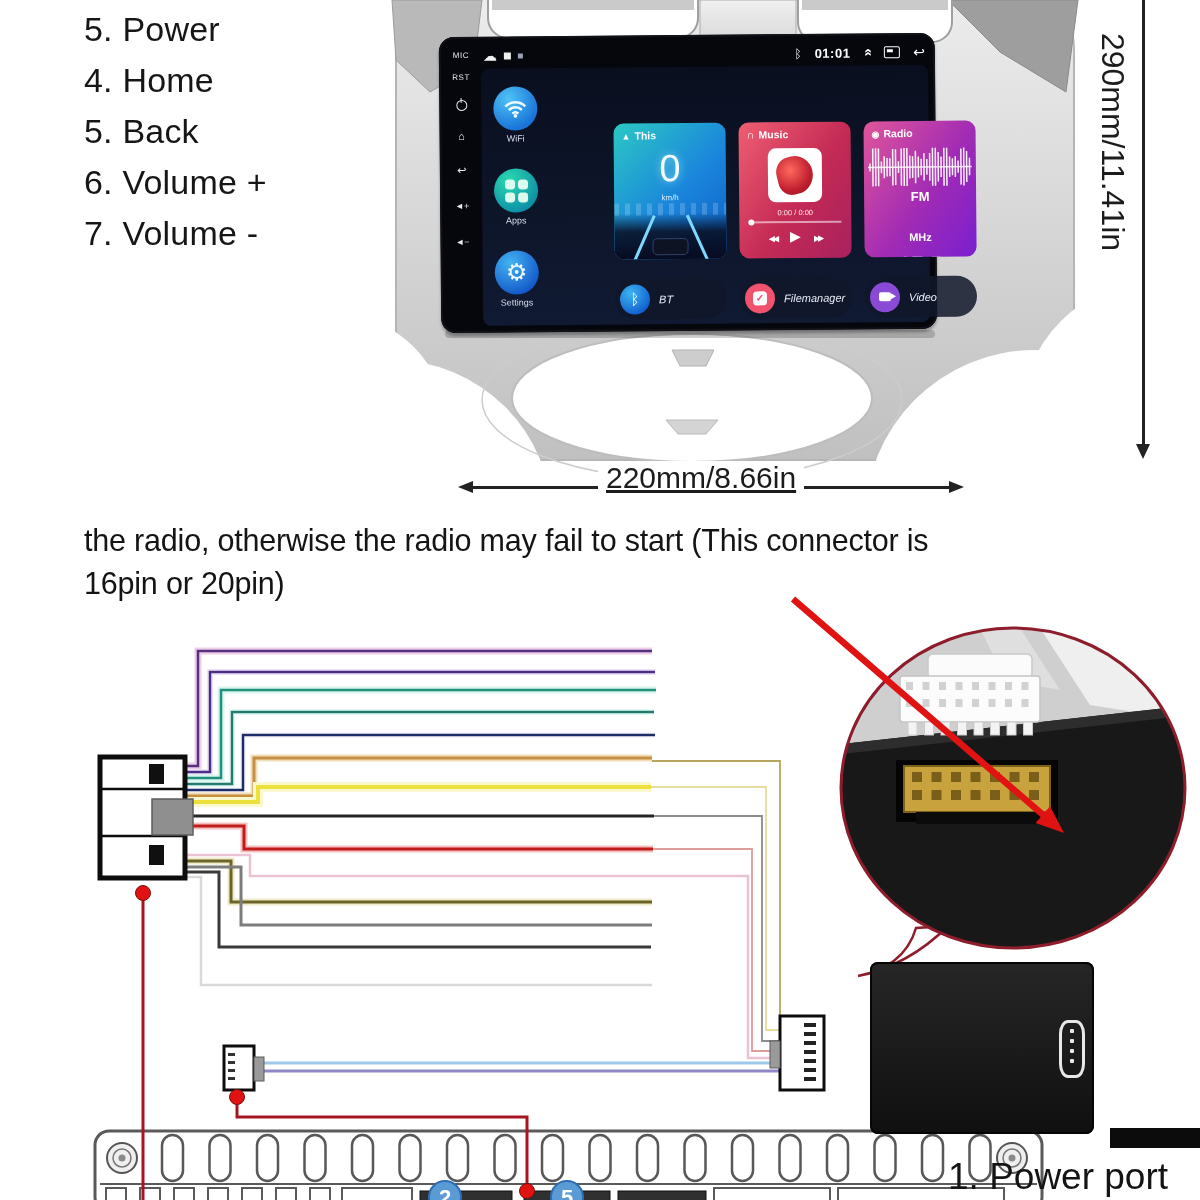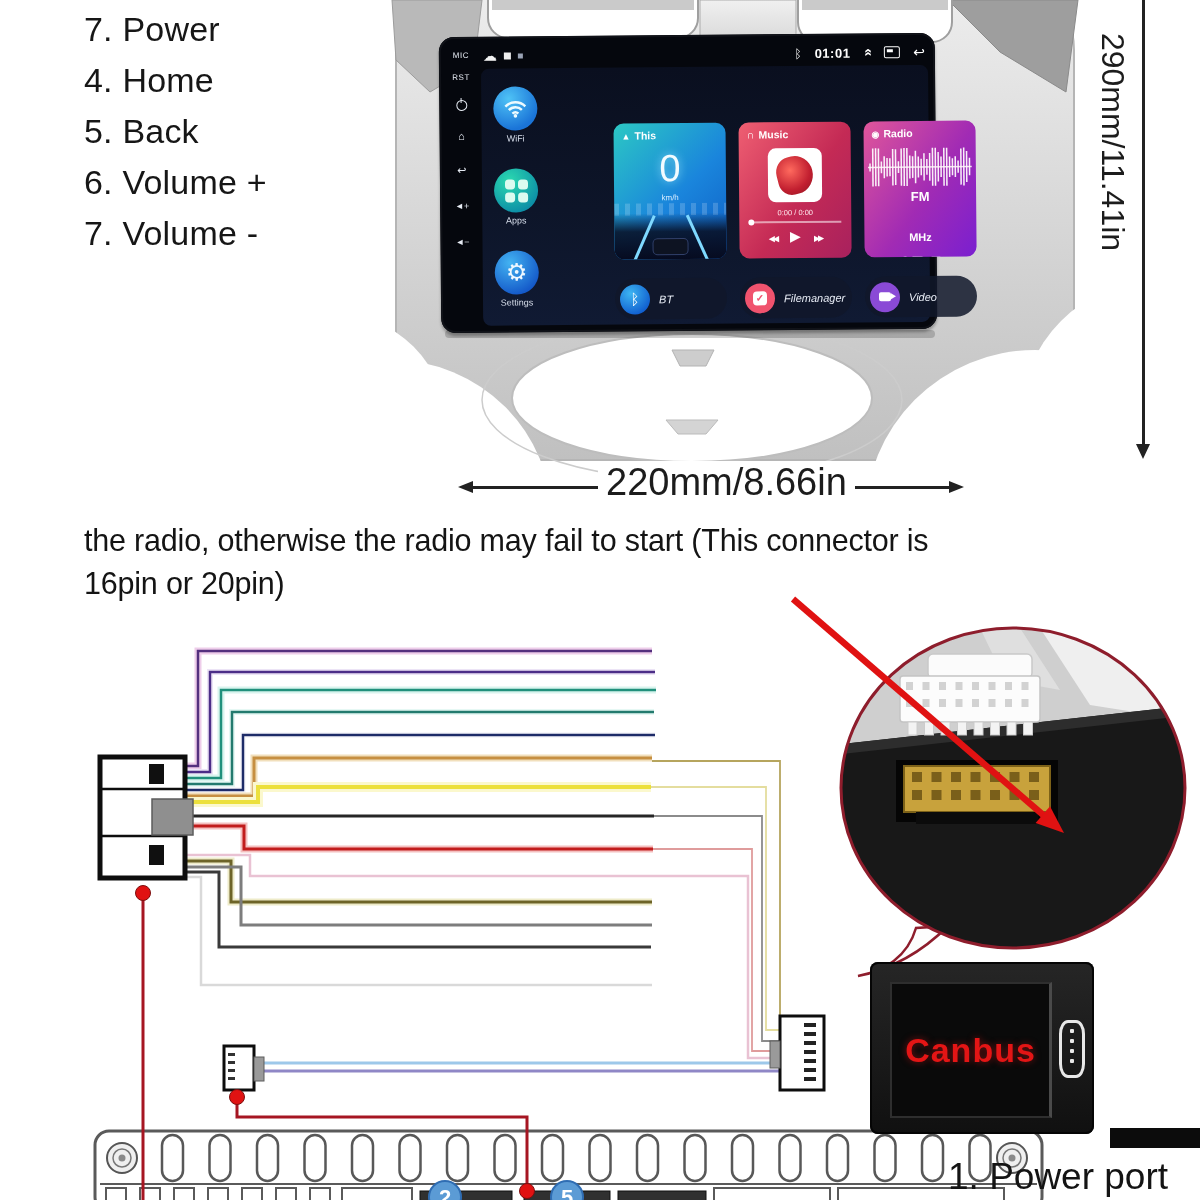--- a/index.html
+++ b/index.html
@@ -108,21 +108,21 @@
 
   
   .dim{z-index:2;color:#1c1c1c;}
   #dim-v-line{left:1142px;top:0;width:2.5px;height:446px;background:#222;}
   #dim-v-arrow{left:1136px;top:444px;width:0;height:0;border-left:7px solid transparent;border-right:7px solid transparent;border-top:15px solid #222;}
   #dim-v-label{left:1112px;top:142px;width:0;height:0;}
   #dim-v-label span{position:absolute;white-space:nowrap;font-size:32px;transform:translate(-50%,-50%) rotate(90deg);}
   #dim-h-line{left:468px;top:486px;width:487px;height:2.5px;background:#222;}
   #dim-h-arrow-l{left:458px;top:481px;width:0;height:0;border-top:6.5px solid transparent;border-bottom:6.5px solid transparent;border-right:15px solid #222;}
   #dim-h-arrow-r{left:949px;top:481px;width:0;height:0;border-top:6.5px solid transparent;border-bottom:6.5px solid transparent;border-left:15px solid #222;}
-  #dim-h-label{left:598px;top:461px;font-size:38px;background:#fff;padding:0 8px;}
+  #dim-h-label{left:598px;top:461px;font-size:30px;background:#fff;padding:0 8px;text-decoration:underline;}
 
   
   #warning{left:84px;top:519px;font-size:30.5px;line-height:43px;color:#141414;letter-spacing:-.2px;z-index:2;}
 
   
   #canbus-box{left:870px;top:962px;width:224px;height:172px;z-index:4;border-radius:8px;
               background:linear-gradient(180deg,#262626,#101010);box-shadow:inset 0 0 0 2px #050505;}
   #canbus-screen{position:absolute;left:20px;top:20px;right:42px;bottom:16px;background:#0a0a0a;
                  border:2px solid #2e2e2e;border-right:3px solid #4a4a4a;display:flex;align-items:center;justify-content:center;}
   #canbus-label{color:#e31515;font-size:34px;font-weight:bold;letter-spacing:1px;text-shadow:0 0 7px rgba(227,21,21,.5);}
@@ -131,21 +131,21 @@
 
   
   #power-port-label{left:948px;top:1156px;font-size:37px;color:#141414;z-index:4;}
 </style>
 </head>
 <body>
 
 <div id="stage">
 
   <div id="feature-list" class="abs">
-    <div>7. Power</div>
+    <div>5. Power</div>
     <div>4. Home</div>
     <div>5. Back</div>
     <div>6. Volume +</div>
     <div>7. Volume -</div>
   </div>
 
   <svg id="fascia" class="abs" width="1200" height="640" viewBox="0 0 1200 640">
     <defs>
       <linearGradient id="gsilver" x1="0" y1="0" x2="0" y2="1">
         <stop offset="0" stop-color="#f0f0f0"></stop>
@@ -539,23 +539,20 @@
         <circle cx="143" cy="893" r="7.5" fill="#e01212" stroke="#7c0f0f"></circle>
         <polyline points="237,1097 237,1117 527,1117 527,1191" stroke="#a61622" stroke-width="3" fill="none"></polyline>
         <circle cx="237" cy="1097" r="7.5" fill="#e01212" stroke="#7c0f0f"></circle>
         <circle cx="527" cy="1191" r="7.5" fill="#e01212" stroke="#7c0f0f"></circle>
         <line x1="793" y1="599" x2="1051.889827135479" y2="822.5432455708564" stroke="#e01212" stroke-width="6.5"></line>
         <polygon points="1064,833 1035.6181788170516,823.0264235933568 1049.9962161571243,806.3749359046402" fill="#e01212"></polygon>
       </g>
   </svg>
 
   <div id="canbus-box" class="abs">
-    <div id="canbus-screen">
-      <span id="canbus-label">Canbus</span>
-    </div>
     <span class="usb-icon">
       <i style="top:6px"></i>
         <i style="top:16px"></i>
         <i style="top:26px"></i>
         <i style="top:36px"></i>
     </span>
   </div>
 
   <div id="power-port-label" class="abs">1. Power port</div>
 

